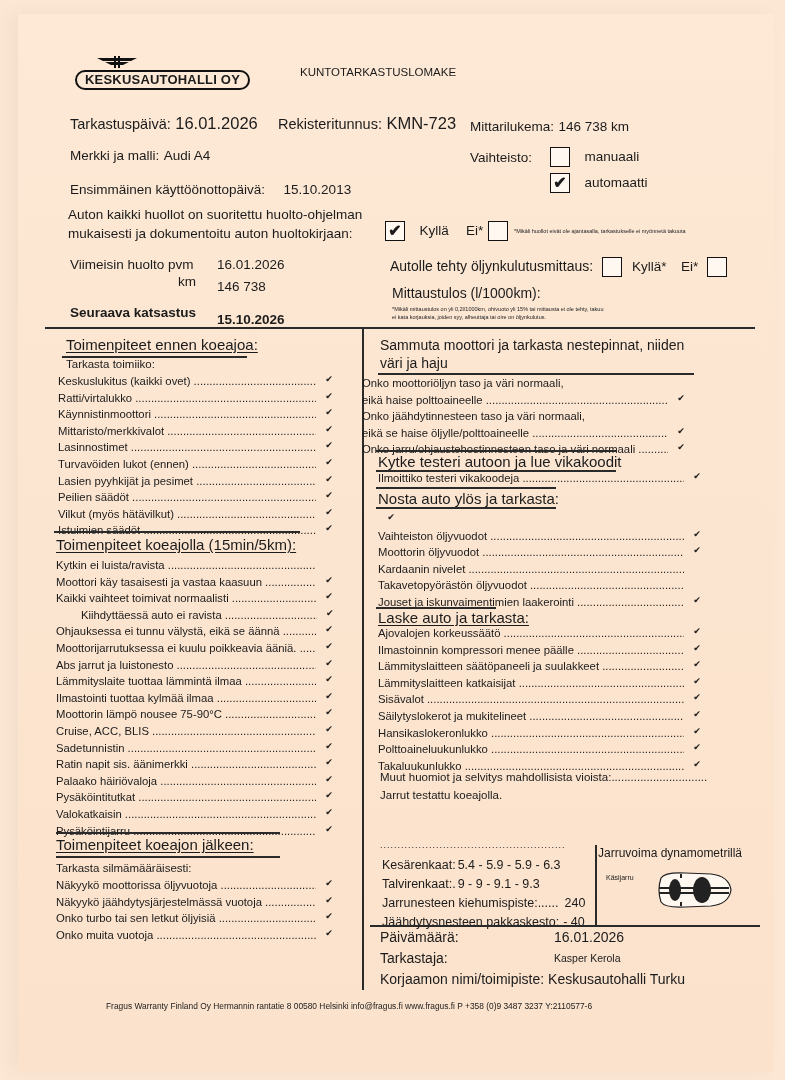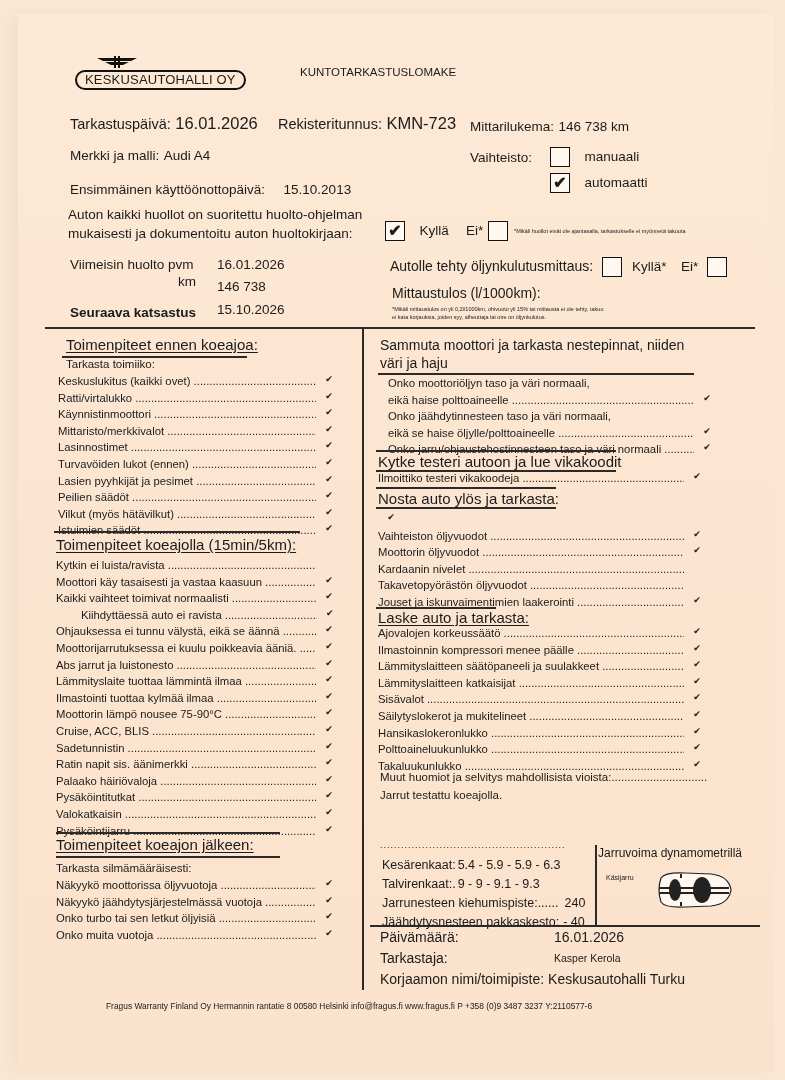--- a/index.html
+++ b/index.html
@@ -12,21 +12,21 @@
   }
   .paper {
     position: absolute; left: 18px; top: 14px; width: 756px; height: 1058px;
     background: linear-gradient(180deg, #fde9d6 0%, #fce5d0 50%, #fbe2cc 100%);
     box-shadow: -8px 0 18px rgba(0,0,0,0.04);
   }
   .abs { position: absolute; white-space: nowrap; }
   .logo { left: 75px; top: 56px; }
   .logo-text {
     display: inline-block; border: 2px solid #111; border-radius: 16px;
-    padding: 0 8px; font-weight: normal; font-size: 13px; letter-spacing: 0.2px;
+    padding: 0 8px; font-weight: bold; font-size: 13px; letter-spacing: 0.2px;
     line-height: 16px; margin-top: 2px;
   }
   .logo-wing { display: block; margin-left: 20px; width: 44px; height: 12px; }
   .form-title { left: 300px; top: 66px; font-size: 11.5px; }
   .lbl { font-size: 13.5px; }
   .big { font-size: 16.5px; }
   .box {
     display: inline-block; width: 18px; height: 18px; border: 1.5px solid #111;
     vertical-align: middle; text-align: center; line-height: 18px;
     font-size: 16px; font-weight: bold; background: #fff8f0;
@@ -103,21 +103,21 @@
   <span class="lbl">Ei*</span>
   <span class="box"></span>
 </div>
 <div class="abs tiny" style="left:514px; top:228px;">*Mikäli huollot eivät ole ajantasalla, tarkastukselle ei myönnetä takuuta</div>
 
 <div class="abs lbl" style="left:70px; top:257px;">Viimeisin huolto pvm</div>
 <div class="abs lbl" style="left:217px; top:257px;">16.01.2026</div>
 <div class="abs lbl" style="left:178px; top:274px;">km</div>
 <div class="abs lbl" style="left:217px; top:279px;">146 738</div>
 <div class="abs lbl" style="left:70px; top:305px; font-weight:bold;">Seuraava katsastus</div>
-<div class="abs lbl" style="left:217px; top:302px;">15.10.2026</div>
+<div class="abs lbl" style="left:217px; top:312px;font-weight:bold;">15.10.2026</div>
 
 <div class="abs" style="left:390px; top:257px;">
   <span class="lbl" style="font-size:14px">Autolle tehty öljynkulutusmittaus:</span>
   <span class="box" style="margin-left:4px"></span>
   <span class="lbl" style="margin-left:6px">Kyllä*</span>
   <span class="lbl" style="margin-left:10px">Ei*</span>
   <span class="box" style="margin-left:4px"></span>
 </div>
 <div class="abs lbl" style="left:392px; top:285px; font-size:14px;">Mittaustulos (l/1000km):</div>
 <div class="abs tiny" style="left:392px; top:306px;">*Mikäli mittaustulos on yli 0,2l/1000km, ohivuoto yli 15% tai mittausta ei ole tehty, takuu</div>
@@ -264,21 +264,21 @@
     </div>
     <div class="row">
       <span class="txt" style="width: 264px;">Onko muita vuotoja</span>
       <span class="chk">✔</span>
     </div>
   </div>
 
 <div class="abs" style="left:380px; top:337px; font-size:14px;">Sammuta moottori ja tarkasta nestepinnat, niiden</div>
 <div class="abs" style="left:380px; top:355px; font-size:14px;">väri ja haju</div>
 <div class="hr" style="left:378px; top:373px; width:316px;"></div>
-<div class="list" id="right1" style="left:388px; top:376px; width:332px;">
+<div class="list" id="right1" style="left:362px; top:376px; width:332px;">
     <div class="row">
       <span class="txt nodots">Onko moottoriöljyn taso ja väri normaali,</span>
     </div>
     <div class="row">
       <span class="txt" style="width: 306px;">eikä haise polttoaineelle</span>
       <span class="chk">✔</span>
     </div>
     <div class="row">
       <span class="txt nodots">Onko jäähdytinnesteen taso ja väri normaali,</span>
     </div>

